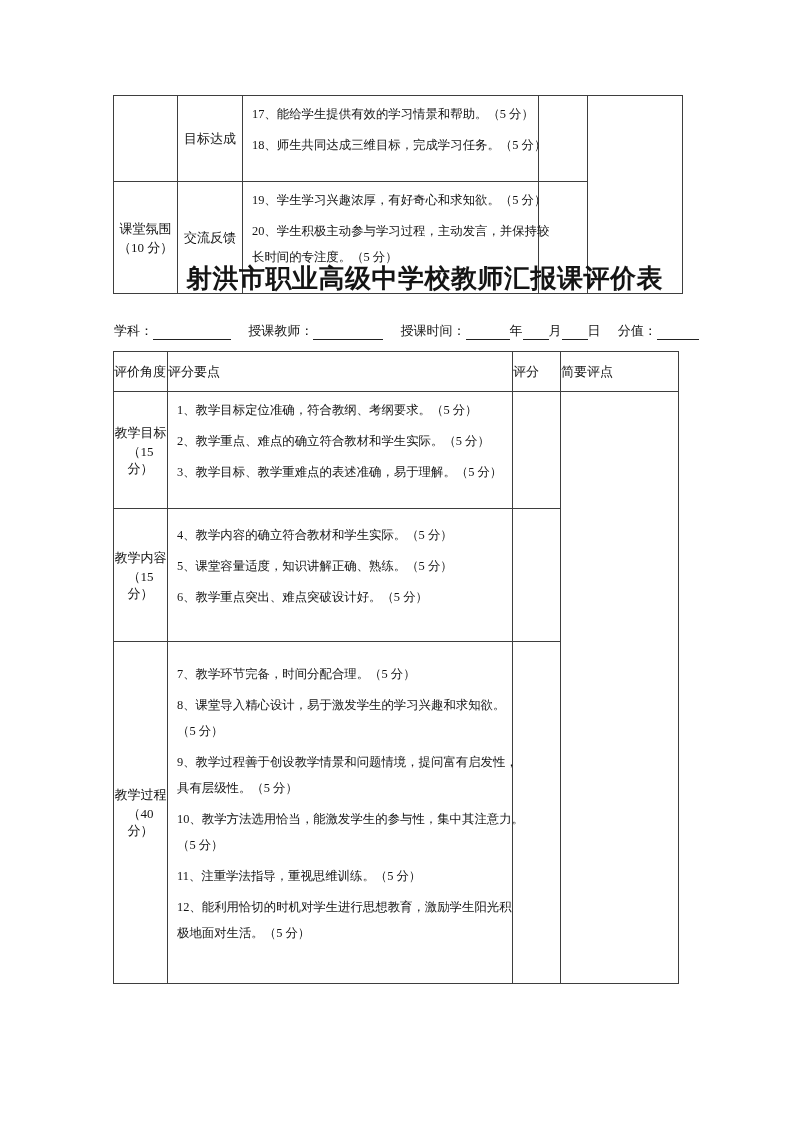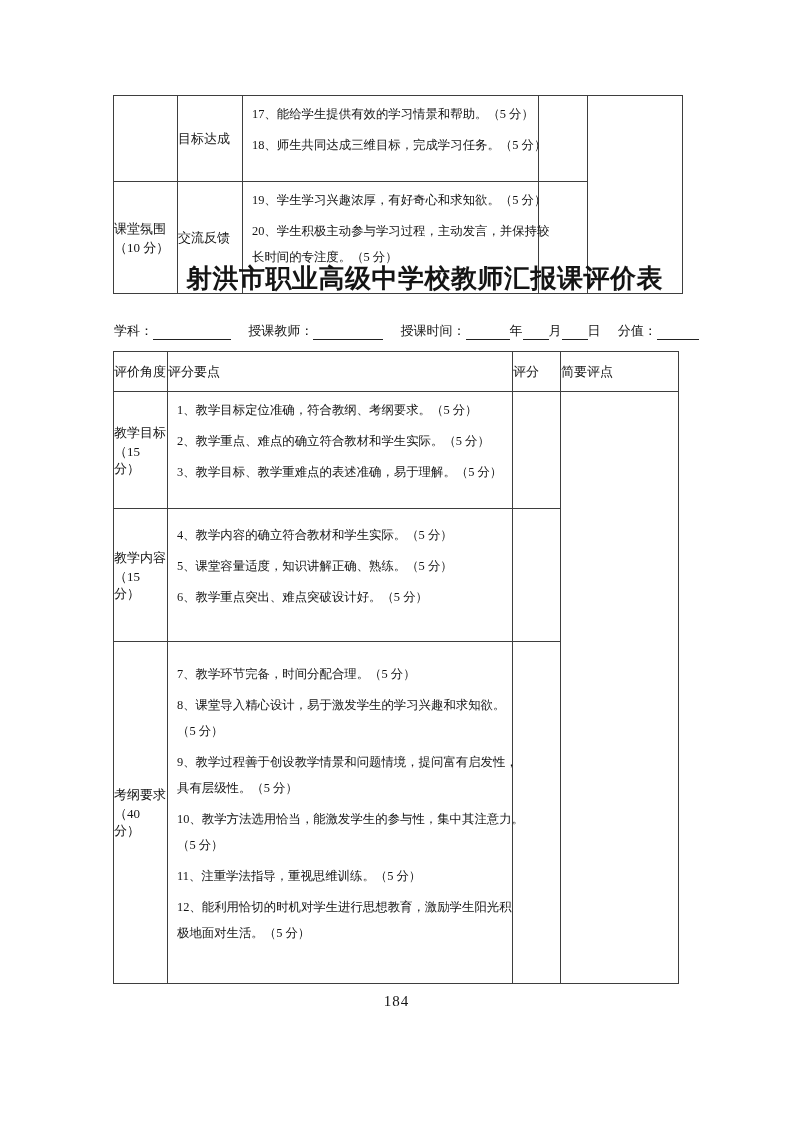--- a/index.html
+++ b/index.html
@@ -21,21 +21,21 @@
   .t-top col.c4{width:49px;} .t-top col.c5{width:95px;}
   .t-top tr.r1{height:72px;} .t-top tr.r2{height:91px;}
 
   
   .t-main { left:113px; top:351px; width:565px; }
   .t-main col.m1{width:54px;} .t-main col.m2{width:345px;}
   .t-main col.m3{width:48px;} .t-main col.m4{width:118px;}
   .t-main tr.hr{height:40px;} .t-main tr.rr1{height:117px;}
   .t-main tr.rr2{height:133px;} .t-main tr.rr3{height:342px;}
 
-  .cat { text-align:left; font-size:13px; line-height:17px; }
+  .cat { text-align:center; font-size:13px; line-height:17px; }
   .cat .l2 { margin-top:2px; }
   .th { font-size:13px; }
   .items { padding:0 2px 18px 9px; }
   .item { margin:5px 0; }
   .line { font-size:12.4px; line-height:26px; white-space:nowrap; }
 
   .title {
     position:absolute; top:261px; left:0; width:100%;
     text-align:center; font-size:26px; font-weight:bold;
     letter-spacing:0.5px;
@@ -167,21 +167,21 @@
           <div class="line">5、课堂容量适度，知识讲解正确、熟练。（5 分）</div>
         </div>
         <div class="item">
           <div class="line">6、教学重点突出、难点突破设计好。（5 分）</div>
         </div>
       </td>
       <td class="score"></td>
     </tr>
     <tr class="rr3">
       <td class="cat">
-        <div>考纲要求</div>
+        <div>教学过程</div>
         <div class="l2">（40 分）</div>
       </td>
       <td class="items">
         <div class="item">
           <div class="line">7、教学环节完备，时间分配合理。（5 分）</div>
         </div>
         <div class="item">
           <div class="line">8、课堂导入精心设计，易于激发学生的学习兴趣和求知欲。</div>
           <div class="line">（5 分）</div>
         </div>
@@ -199,15 +199,14 @@
         <div class="item">
           <div class="line">12、能利用恰切的时机对学生进行思想教育，激励学生阳光积</div>
           <div class="line">极地面对生活。（5 分）</div>
         </div>
       </td>
       <td class="score"></td>
     </tr>
   </tbody>
     </table>
 
-  <div class="pageno">184</div>
 
 </div>
 
 </body></html>

